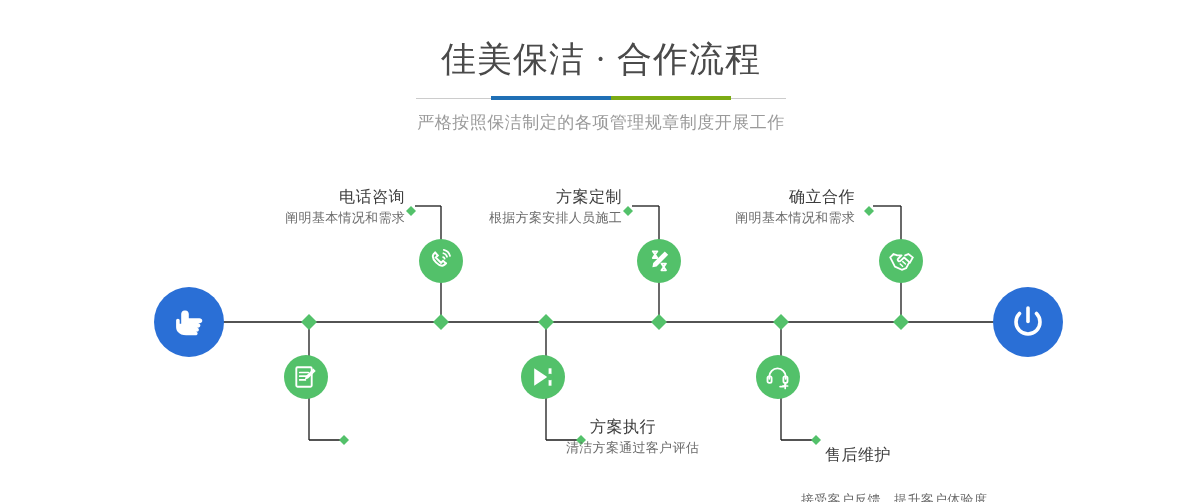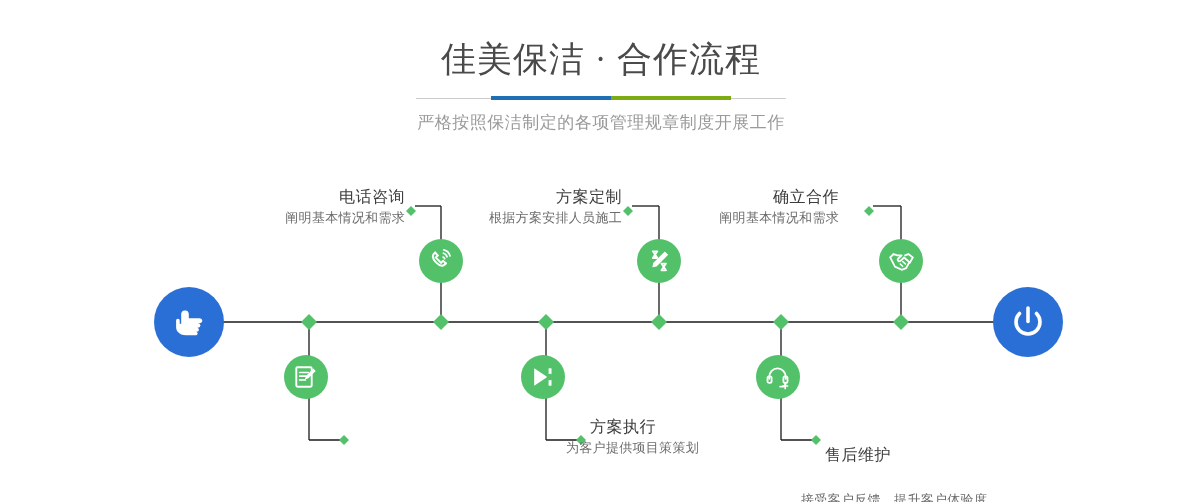--- a/index.html
+++ b/index.html
@@ -218,31 +218,31 @@
     <div class="label top" style="left:160px;top:186px;width:245px;">
       <div class="t">电话咨询</div>
       <div class="d">阐明基本情况和需求</div>
     </div>
 
     <div class="label top" style="left:380px;top:186px;width:242px;">
       <div class="t">方案定制</div>
       <div class="d">根据方案安排人员施工</div>
     </div>
 
-    <div class="label top" style="left:596px;top:186px;width:243px;">
+    <div class="label top" style="left:612px;top:186px;width:243px;">
       <div class="t">确立合作</div>
       <div class="d">阐明基本情况和需求</div>
     </div>
 
     <div class="label bottom" style="left:353px;top:428px;">
     </div>
 
     <div class="label bottom" style="left:590px;top:416px;">
       <div class="t">方案执行</div>
-      <div class="d" style="margin-left:-24px;">为客户提供项目策策划</div>
+      <div class="d" style="margin-left:-24px;">清洁方案通过客户评估</div>
     </div>
 
     <div class="label bottom" style="left:825px;top:444px;">
       <div class="t">售后维护</div>
       <div class="d" style="margin-left:-24px;margin-top:24px;">接受客户反馈，提升客户体验度</div>
     </div>
 
   </div>
 </div>
 

